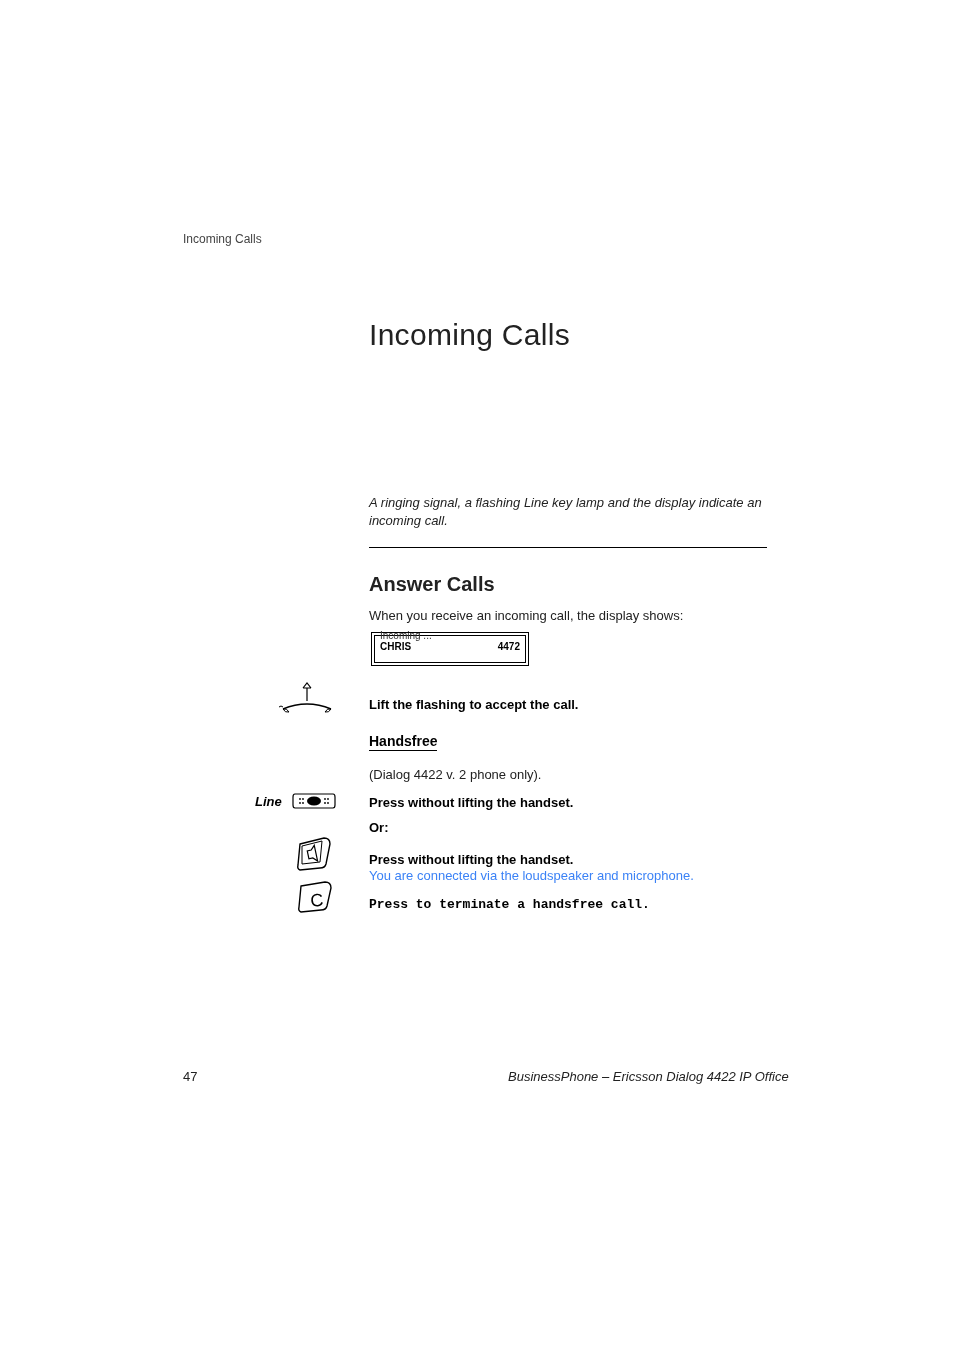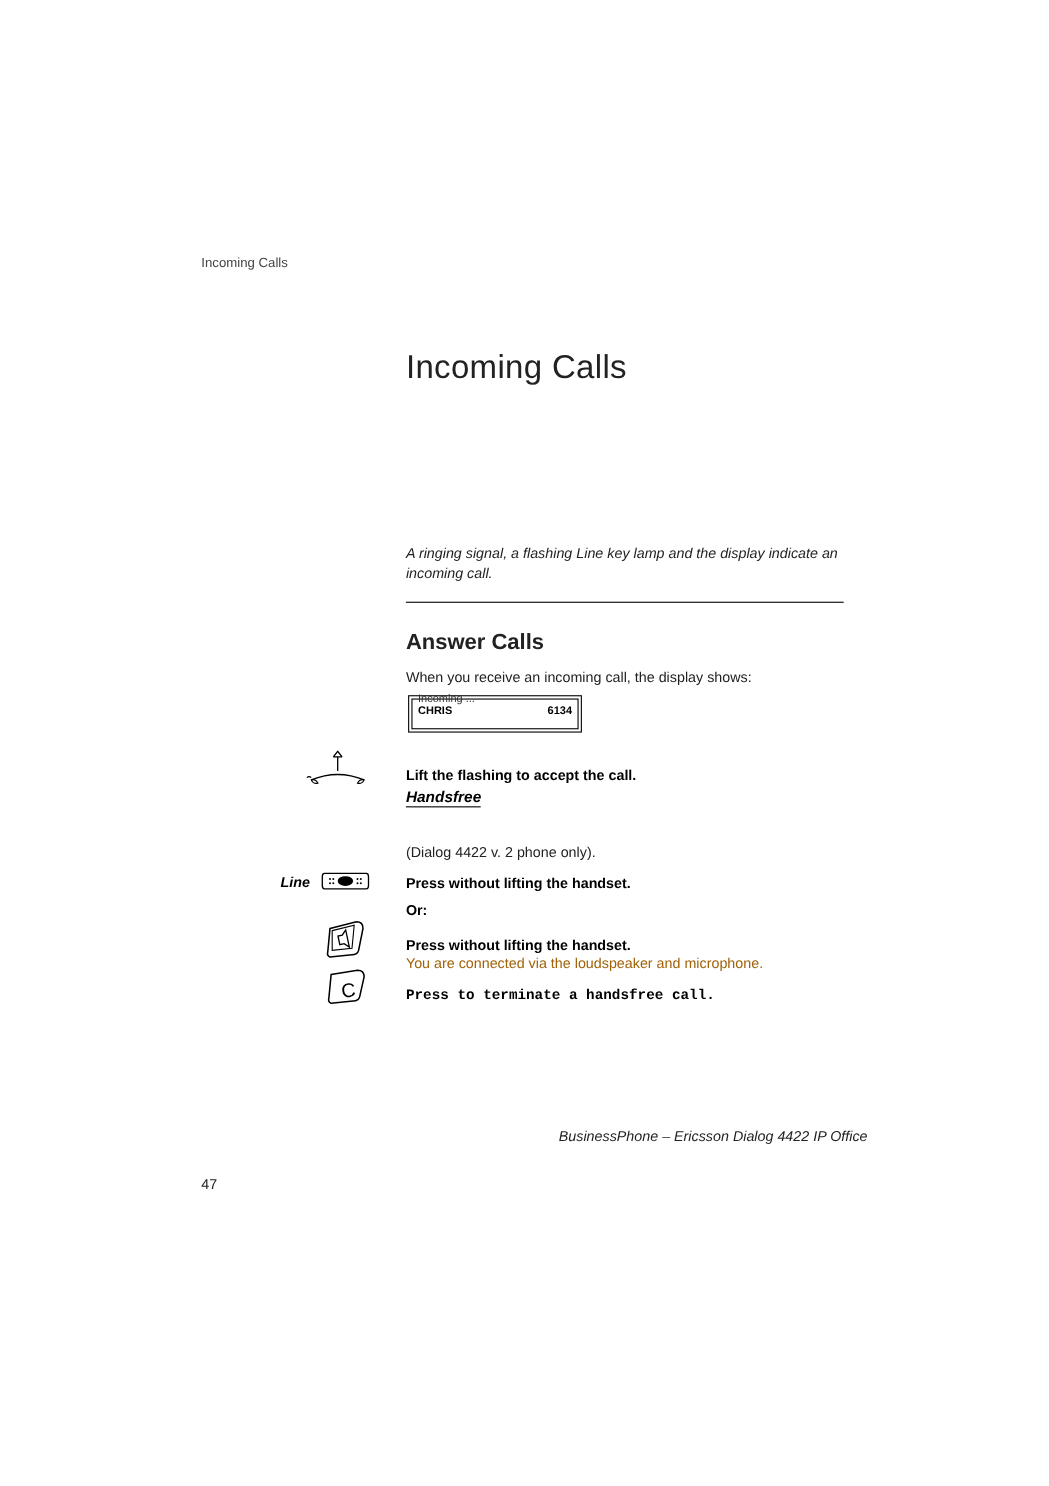--- a/index.html
+++ b/index.html
@@ -9,31 +9,31 @@
   .h1 { position: absolute; left: 369px; top: 318px; font-size: 30px; font-weight: 400; color: #222; letter-spacing: 0.3px; }
   .intro { position: absolute; left: 369px; top: 494px; width: 400px; font-size: 13px; color: #222; line-height: 1.4; font-style: italic; }
   .hr1 { position: absolute; left: 369px; top: 547px; width: 398px; height: 0; border-top: 1px solid #000; }
   .h2 { position: absolute; left: 369px; top: 573px; font-size: 20px; font-weight: 700; color: #222; }
   .lead { position: absolute; left: 369px; top: 608px; font-size: 13px; color: #222; }
   .display-box { position: absolute; left: 371px; top: 632px; width: 158px; height: 34px; border: 1px solid #000; }
   .display-inner { position: absolute; left: 2px; top: 2px; right: 2px; bottom: 2px; border: 1px solid #000; padding: 2px 5px 19px 5px; display: flex; flex-direction: column; justify-content: center; }
   .disp-line1 { font-size: 10px; color: #333; }
   .disp-line2 { display: flex; justify-content: space-between; font-size: 10px; font-weight: 700; }
   .lift-txt { position: absolute; left: 369px; top: 697px; font-size: 13px; font-weight: 700; }
-  .underline-h3 { position: absolute; left: 369px; top: 716px; font-size: 14px; font-weight: 700; font-style: italic; border-bottom: 1px solid #000; padding-bottom: 1px; }
+  .underline-h3 { position: absolute; left: 369px; top: 733px; font-size: 14px; font-weight: 700; border-bottom: 1px solid #000; padding-bottom: 1px; }
   .sub { position: absolute; left: 369px; top: 767px; font-size: 13px; color: #222; }
   .line-label { position: absolute; left: 255px; top: 794px; font-size: 13px; font-weight: 700; font-style: italic; }
   .line-key-icon { position: absolute; left: 291px; top: 790px; width: 46px; height: 22px; }
   .press-handset { position: absolute; left: 369px; top: 795px; font-size: 13px; font-weight: 700; }
   .or-txt { position: absolute; left: 369px; top: 820px; font-size: 13px; font-weight: 700; }
   .press-handset2 { position: absolute; left: 369px; top: 852px; font-size: 13px; font-weight: 700; }
-  .connected { position: absolute; left: 369px; top: 868px; font-size: 13px; color: #a16207; }
+  .connected { position: absolute; left: 369px; top: 868px; font-size: 13px; color: #3b82f6; }
   .terminate { position: absolute; left: 369px; top: 897px; font-size: 13px; font-weight: 700; font-family: Liberation Mono, monospace; }
   .page-number { position: absolute; left: 183px; top: 1069px; font-size: 13px; color: #222; }
-  .footer-doc { position: absolute; left: 508px; top: 1025px; font-size: 13px; font-style: italic; color: #222; }
+  .footer-doc { position: absolute; left: 508px; top: 1069px; font-size: 13px; font-style: italic; color: #222; }
   svg { display: block; }
   
   .handset-icon { position: absolute; left: 277px; top: 682px; width: 60px; height: 32px; }
   .speaker-icon { position: absolute; left: 296px; top: 836px; width: 40px; height: 38px; }
   .c-icon { position: absolute; left: 297px; top: 880px; width: 40px; height: 36px; }
 </style>
 </head>
 <body>
 
 <div class="page">
@@ -42,21 +42,21 @@
   <div class="intro">A ringing signal, a flashing Line key lamp and the display indicate an incoming call.</div>
   <div class="hr1"></div>
   <div class="h2">Answer Calls</div>
   <div class="lead">When you receive an incoming call, the display shows:</div>
 
   <div class="display-box">
     <div class="display-inner">
       <div class="disp-line1">Incoming ...</div>
       <div class="disp-line2">
         <span>CHRIS</span>
-        <span>6134</span>
+        <span>4472</span>
       </div>
     </div>
   </div>
 
   <div class="handset-icon">
     <svg viewBox="0 0 60 32">
       <path d="M30 19 L30 6 M26 6 L34 6 M26 6 L30 1 L34 6" stroke="#000" stroke-width="1.2" fill="none"></path>
       <path d="M6 27 Q30 17 54 27" stroke="#000" stroke-width="1.4" fill="none"></path>
       <path d="M6 27 Q8 31 12 30 Q10 26 6 27 Z" stroke="#000" stroke-width="1" fill="none"></path>
       <path d="M54 27 Q52 31 48 30 Q50 26 54 27 Z" stroke="#000" stroke-width="1" fill="none"></path>

